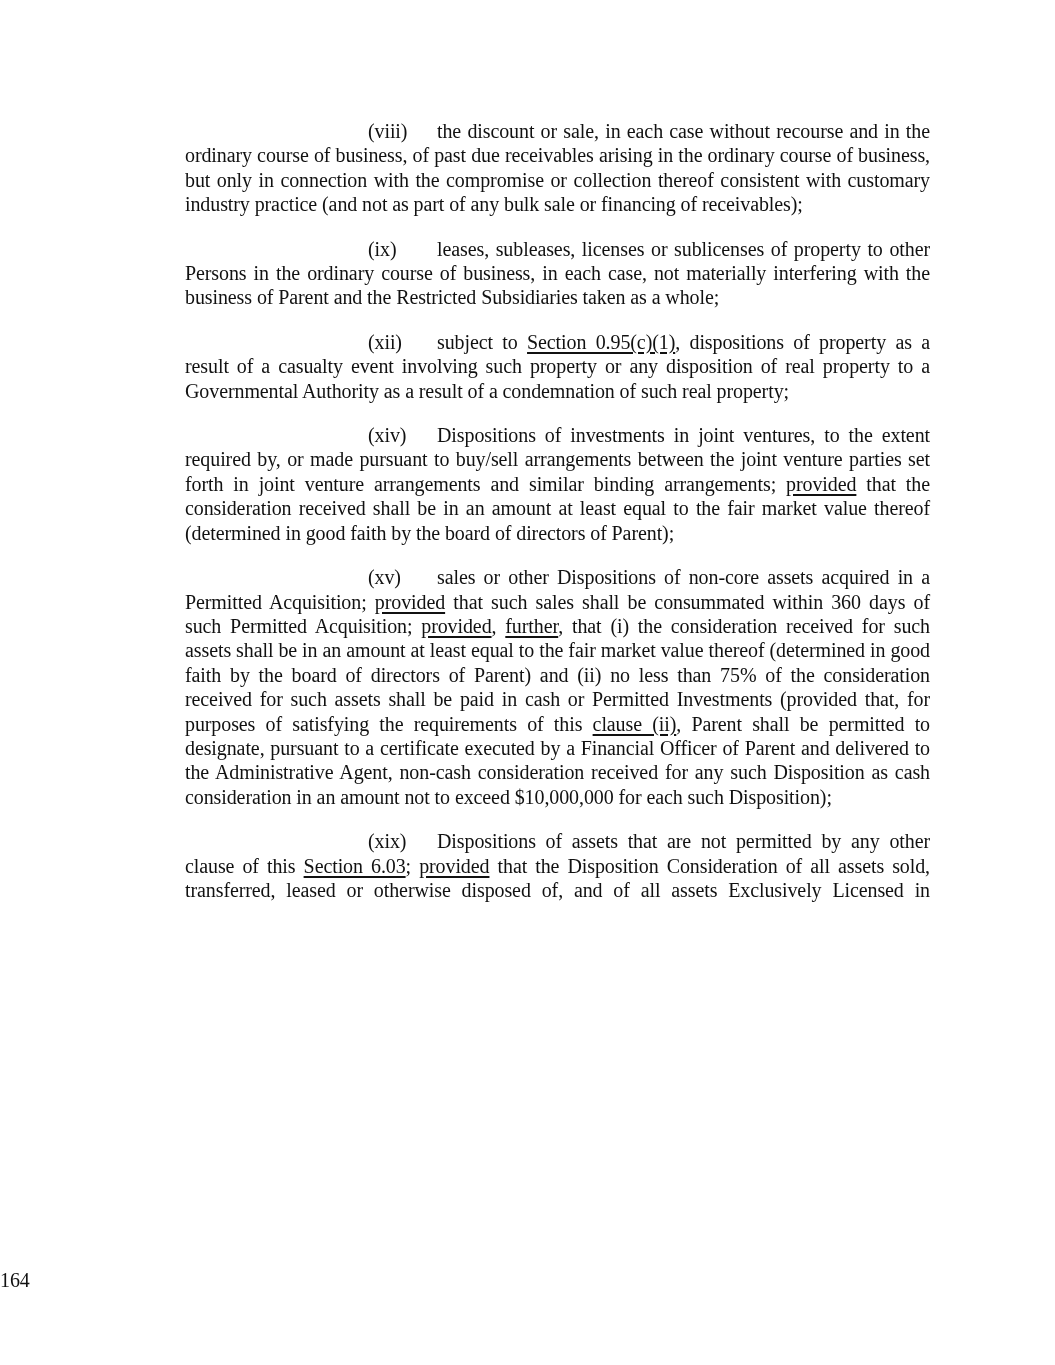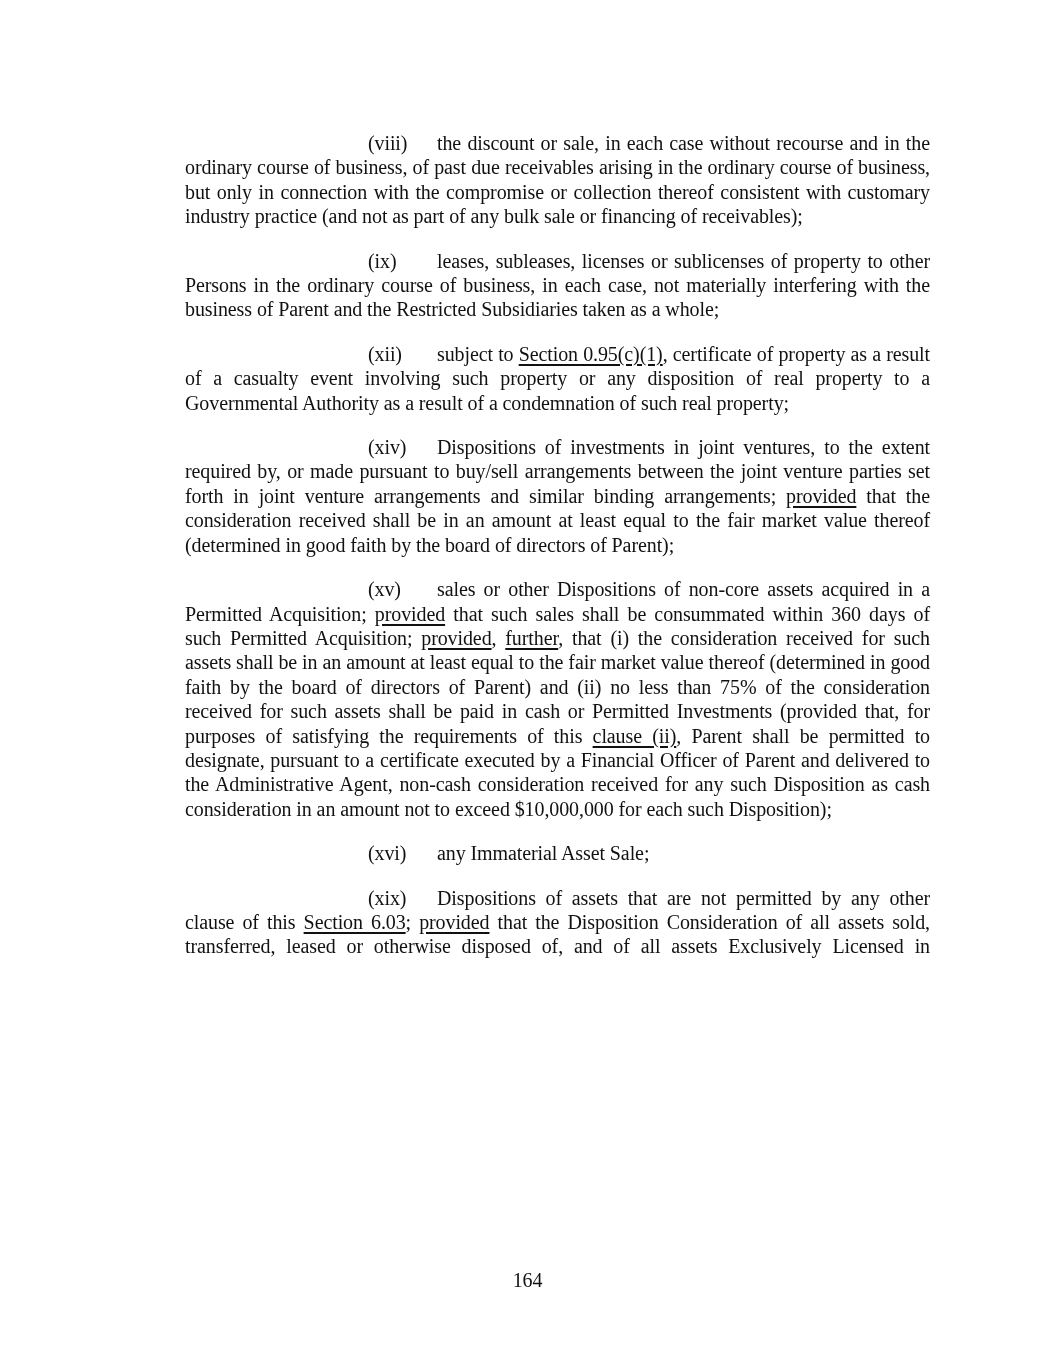--- a/index.html
+++ b/index.html
@@ -20,21 +20,21 @@
     letter-spacing: -0.1px;
     overflow: hidden;
   }
   .doc-body {
     position: absolute;
     top: 119px;
     left: 185px;
     width: 745px;
   }
   .para {
-    margin: 12px 0 20px 0;
+    margin: 0 0 20px 0;
     text-align: justify;
     text-indent: 183px;
     hyphens: none;
   }
   .para.cont {
     text-align-last: justify;
   }
   .plabel {
     display: inline-block;
     min-width: 69px;
@@ -42,33 +42,31 @@
   }
   .u {
     text-decoration: underline;
     text-underline-offset: 3px;
   }
   .page-footer {
     position: absolute;
     top: 1268px;
     left: 0;
     width: 100%;
-    text-align: center;
     text-indent: 0;
   }
 </style>
 </head>
 <body>
 
 <div class="page">
   <div class="doc-body">
       <p class="para"><span class="plabel">(viii)</span><span>the discount or sale, in each case without recourse and in the ordinary course of business, of past due receivables arising in the ordinary course of business, but only in connection with the compromise or collection thereof consistent with customary industry practice (and not as part of any bulk sale or financing of receivables);</span></p>
       <p class="para"><span class="plabel">(ix)</span><span>leases, subleases, licenses or sublicenses of property to other Persons in the ordinary course of business, in each case, not materially interfering with the business of Parent and the Restricted Subsidiaries taken as a whole;</span></p>
-      <p class="para"><span class="plabel">(xii)</span><span>subject to </span><span class="u">Section 0.95(c)(1)</span><span>, certificate of property as a result of a casualty event involving such property or any disposition of real property to a Governmental Authority as a result of a condemnation of such real property;</span></p>
+      <p class="para"><span class="plabel">(xii)</span><span>subject to </span><span class="u">Section 0.95(c)(1)</span><span>, dispositions of property as a result of a casualty event involving such property or any disposition of real property to a Governmental Authority as a result of a condemnation of such real property;</span></p>
       <p class="para"><span class="plabel">(xiv)</span><span>Dispositions of investments in joint ventures, to the extent required by, or made pursuant to buy/sell arrangements between the joint venture parties set forth in joint venture arrangements and similar binding arrangements; </span><span class="u">provided</span><span> that the consideration received shall be in an amount at least equal to the fair market value thereof (determined in good faith by the board of directors of Parent);</span></p>
       <p class="para"><span class="plabel">(xv)</span><span>sales or other Dispositions of non-core assets acquired in a Permitted Acquisition; </span><span class="u">provided</span><span> that such sales shall be consummated within 360 days of such Permitted Acquisition; </span><span class="u">provided</span><span>, </span><span class="u">further</span><span>, that (i) the consideration received for such assets shall be in an amount at least equal to the fair market value thereof (determined in good faith by the board of directors of Parent) and (ii) no less than 75% of the consideration received for such assets shall be paid in cash or Permitted Investments (provided that, for purposes of satisfying the requirements of this </span><span class="u">clause (ii)</span><span>, Parent shall be permitted to designate, pursuant to a certificate executed by a Financial Officer of Parent and delivered to the Administrative Agent, non-cash consideration received for any such Disposition as cash consideration in an amount not to exceed $10,000,000 for each such Disposition);</span></p>
-      <p class="para"><span class="plabel">(xvi)</span><span>any Immaterial Asset Sale;</span></p>
       <p class="para cont"><span class="plabel">(xix)</span><span>Dispositions of assets that are not permitted by any other clause of this </span><span class="u">Section 6.03</span><span>; </span><span class="u">provided</span><span> that the Disposition Consideration of all assets sold, transferred, leased or otherwise disposed of, and of all assets Exclusively Licensed in</span></p>
     </div>
   <div class="page-footer">
     <span>164</span>
   </div>
 </div>
 
 </body></html>

